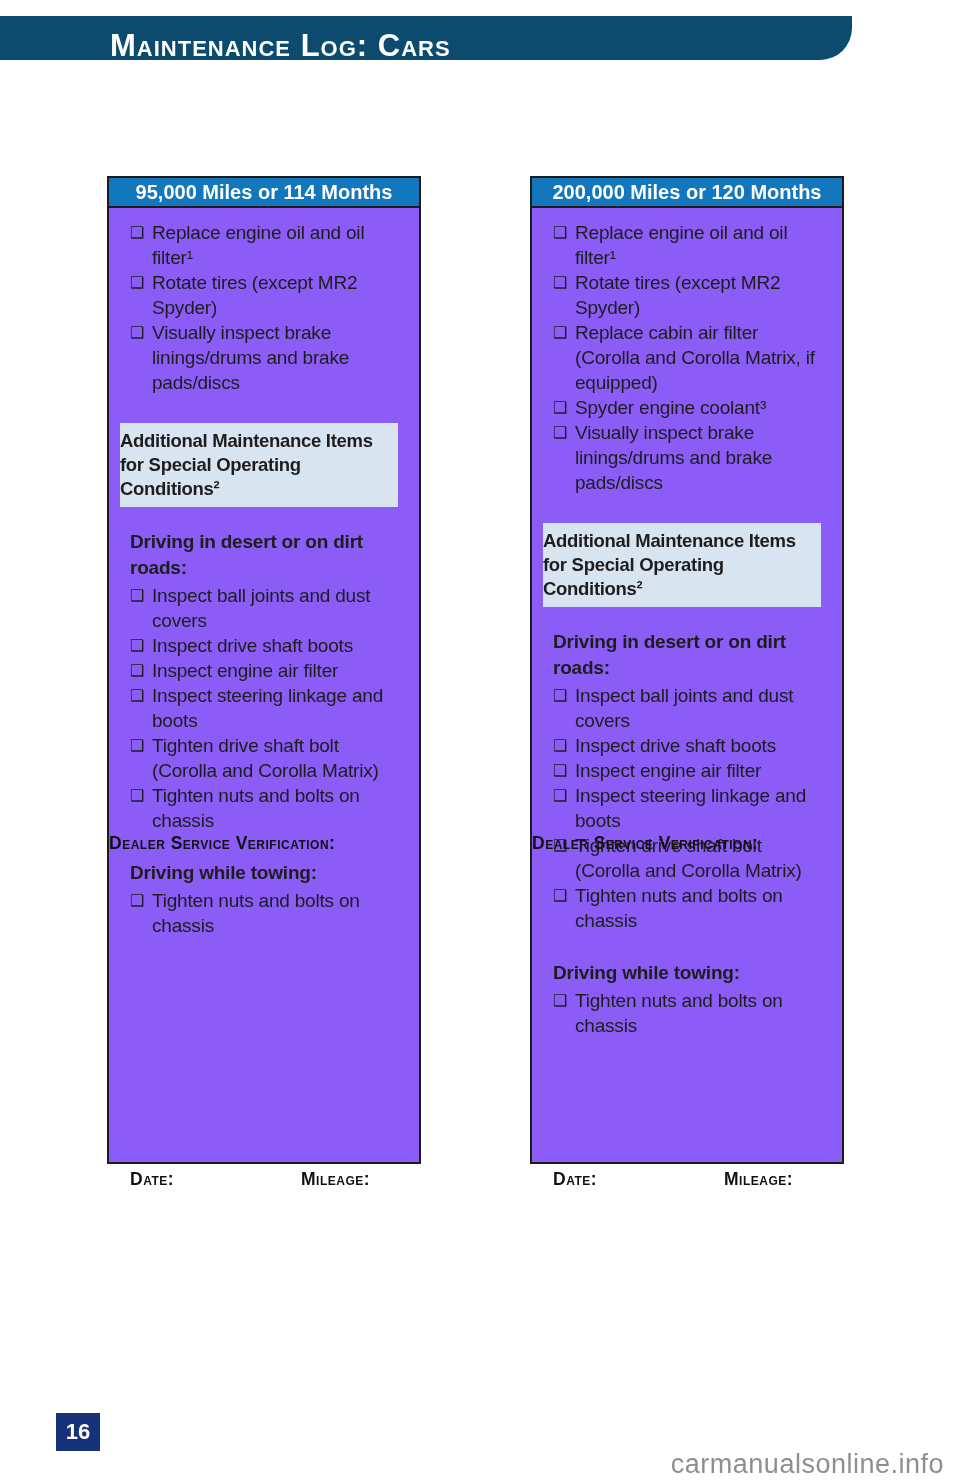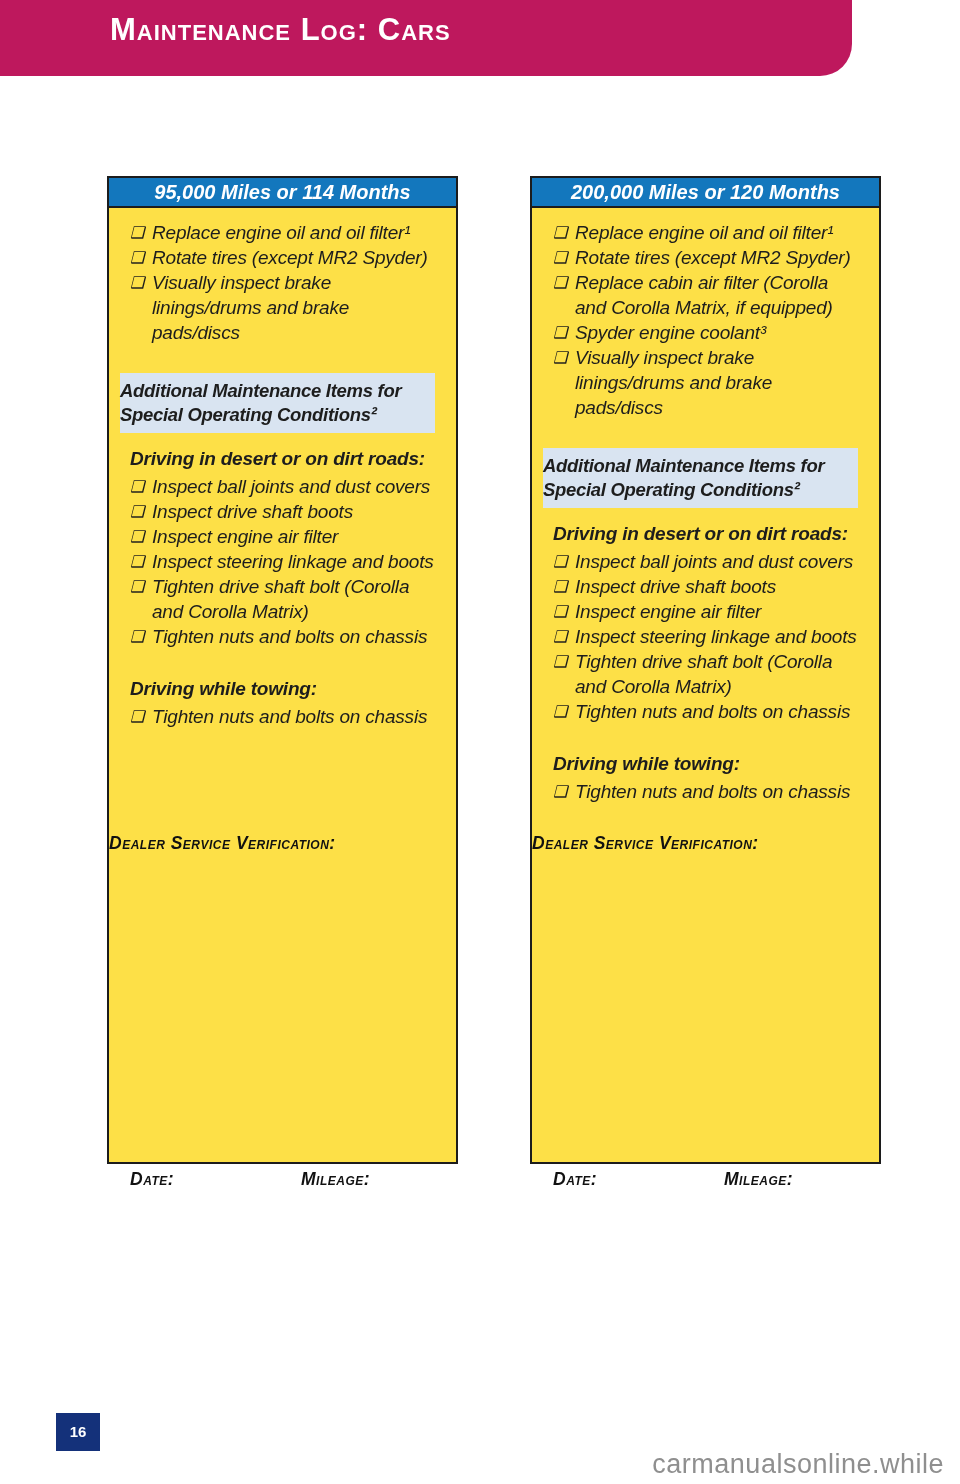--- a/index.html
+++ b/index.html
@@ -7,43 +7,42 @@
   body {
     width: 960px; height: 1484px;
     position: relative;
     background: #ffffff;
     font-family: "Liberation Sans", sans-serif;
     color: #1d1d1d;
   }
 
   
   .banner {
-    position: absolute; left: 0; top: 0;
-    width: 852px; height: 76px;
-    background: #be185d;
+    position: absolute; left: 0; top: 16px;
+    width: 852px; height: 44px;
+    background: #0c4a6e;
     border-radius: 0 0 32px 0;
   }
   .banner-title {
     position: absolute; left: 110px; top: 0;
     line-height: 60px;
     font-variant: small-caps;
     font-weight: bold;
     font-size: 31px;
     letter-spacing: 1px;
     color: #ffffff;
     white-space: nowrap;
   }
 
   
   .panel {
     position: absolute; top: 176px;
-    width: 351px; height: 988px;
+    width: 314px; height: 988px;
     border: 2px solid #1c1c1c;
-    background: #fde047;
-    font-style: italic;
+    background: #8b5cf6;
   }
   .panel-left  { left: 107px; }
   .panel-right { left: 530px; }
 
   .panel-header {
     height: 30px; line-height: 28px;
     background: #1377BD;
     border-bottom: 2px solid #1c1c1c;
     text-align: center;
     color: #ffffff;
@@ -67,21 +66,21 @@
     background: #D9E4F1;
     margin: 28px 6px 0 -10px;
     padding: 6px 8px 6px 0;
     font-weight: bold;
     font-size: 18.5px;
     line-height: 24px;
     letter-spacing: -0.3px;
   }
 
   .sub-heading {
-    margin-top: 13px;
+    margin-top: 22px;
     font-weight: bold;
     line-height: 26px;
     letter-spacing: -0.2px;
   }
   .towing-heading { margin-top: 27px; }
   .sub-items { margin-top: 2px; }
 
   .verification {
     position: absolute; top: 613px; left: 0;
     width: 100%;
@@ -107,21 +106,21 @@
 
   
   .page-num {
     position: absolute; left: 56px; top: 1413px;
     width: 44px; height: 38px;
     background: #14317A;
     color: #ffffff;
     text-align: center;
     line-height: 38px;
     font-weight: bold;
-    font-size: 15px;
+    font-size: 22px;
   }
   .watermark {
     position: absolute; top: 1449px; right: 16px;
     font-size: 27px;
     color: #8F8F8F;
     letter-spacing: 0.5px;
   }
 </style>
 </head>
 <body>
@@ -266,13 +265,13 @@
 
     <div class="date-row">
       <span class="date-label">Date:</span>
       <span class="mileage-label">Mileage:</span>
     </div>
 
   </div>
 </div>
 
 <div class="page-num">16</div>
-<div class="watermark">carmanualsonline.while</div>
+<div class="watermark">carmanualsonline.info</div>
 
 </body></html>

